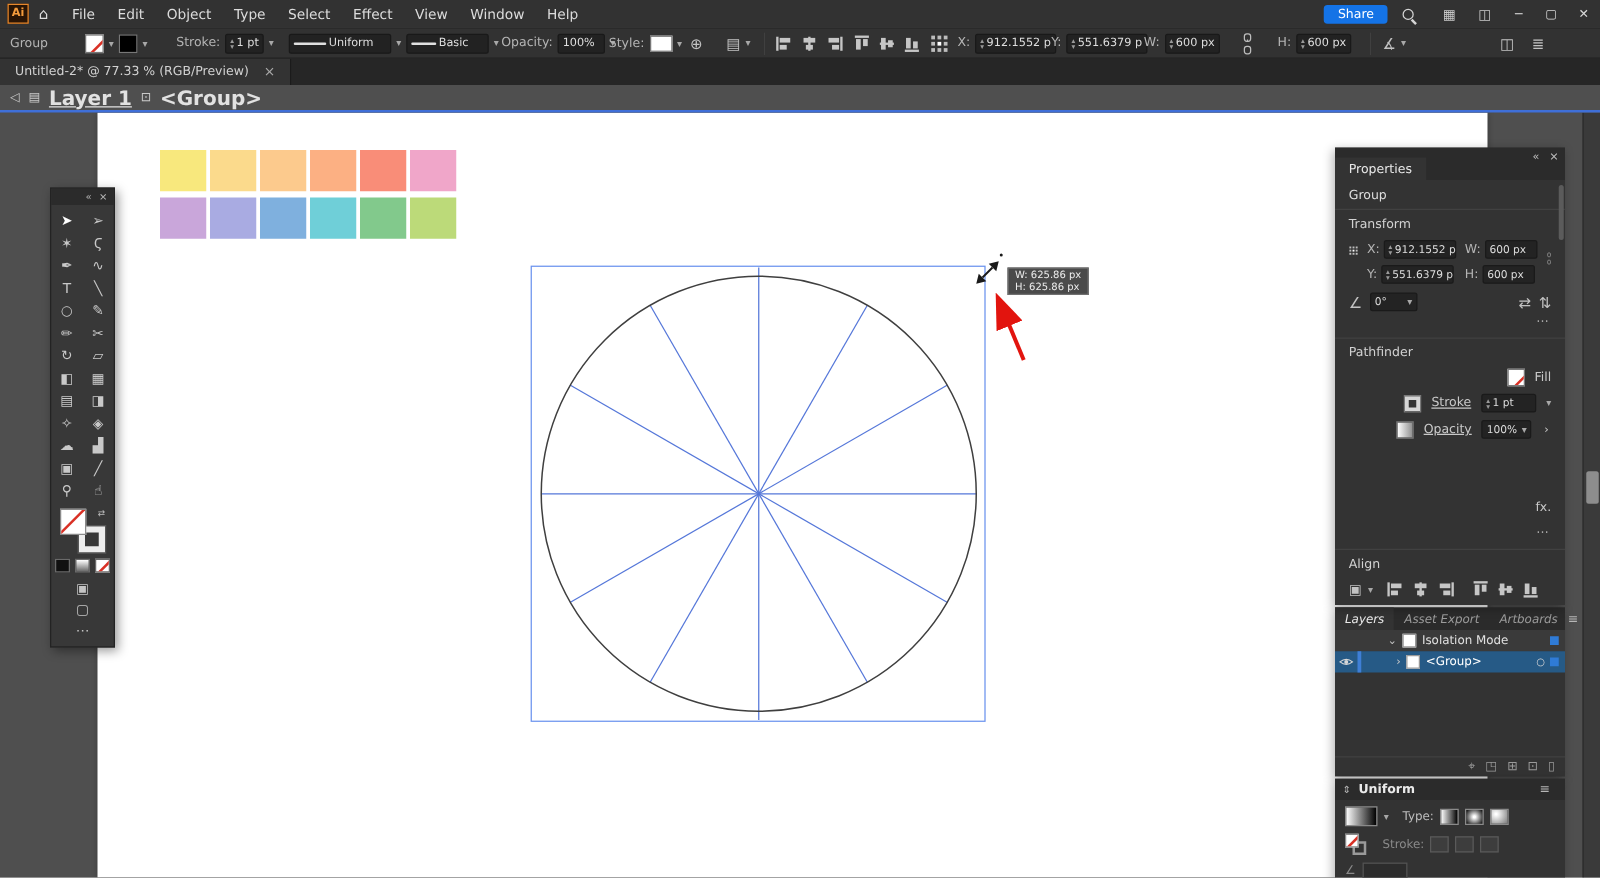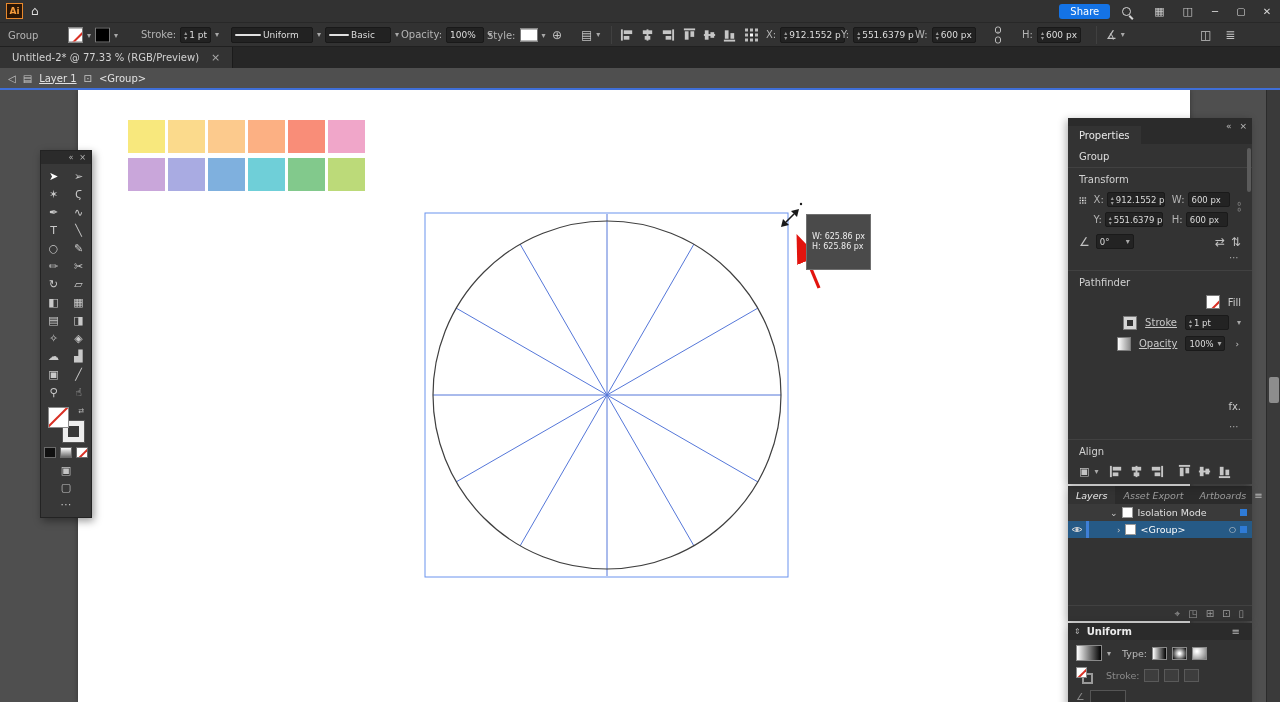--- a/index.html
+++ b/index.html
@@ -35,34 +35,34 @@
   .ic { color:#c2c2c2; font-size:12px; line-height:1; }
 
   
   .tabbar { position:absolute; top:47px; left:0; right:0; height:21px; background:#262626; display:flex; z-index:58; }
   .doctab { height:100%; background:#333333; border-right:1px solid #1b1b1b; display:flex; align-items:center; gap:12px; padding:0 12px; color:#d2d2d2; font-size:10px; }
   .tab-close { color:#aaaaaa; font-size:11px; }
 
   
   .crumbs { position:absolute; top:68px; left:0; right:0; height:22px; background:#4f4f4f; border-bottom:2px solid #3f6fd8; display:flex; align-items:center; gap:7px; padding:0 8px; z-index:58; }
   .crumb-ic { color:#c9c9c9; font-size:10px; }
-  .crumb-lab { color:#e2e2e2; font-size:10px; }
+  .crumb-lab { color:#e2e2e2; font-size:16px;font-weight:bold; }
   .u { text-decoration:underline; }
 
   
   .ws { position:absolute; top:90px; left:0; right:0; bottom:0; background:#4f4f4f; }
   .artboard { position:absolute; left:78px; top:0; width:1112px; height:612px; background:#ffffff; box-shadow:0 0 5px rgba(0,0,0,.35); }
   .art-svg, .anno-svg { position:absolute; left:0; top:0; width:1280px; height:612px; pointer-events:none; }
   .anno-svg { z-index:20; }
 
   .swatches { position:absolute; left:128px; top:30px; display:flex; flex-direction:column; gap:5px; z-index:5; }
   .swrow { display:flex; gap:3px; }
   .swatch { width:37px; height:33px; }
 
-  .meas { position:absolute; left:806px; top:124px; background:#4a4a4a; border:1px solid #707070; color:#ededed; font-size:8px; line-height:10px; padding:17px 5px; z-index:22; white-space:nowrap; }
+  .meas { position:absolute; left:806px; top:124px; background:#4a4a4a; border:1px solid #707070; color:#ededed; font-size:8px; line-height:10px; padding:0 5px; z-index:22; white-space:nowrap; }
 
   
   .toolpanel { position:absolute; left:40px; top:60px; width:52px; background:#383838; border:1px solid #232323; box-shadow:2px 3px 8px rgba(0,0,0,.4); display:flex; flex-direction:column; z-index:25; }
   .tp-head { height:13px; background:#2b2b2b; display:flex; justify-content:flex-end; align-items:center; gap:6px; padding:0 5px; color:#b8b8b8; font-size:8px; }
   .tp-grid { display:grid; grid-template-columns:1fr 1fr; padding:3px 0 1px; }
   .tool { height:18px; display:flex; align-items:center; justify-content:center; color:#c9c9c9; font-size:11px; }
   .tool.active { color:#ffffff; }
   .fillstroke { position:relative; width:36px; height:35px; margin:5px auto 0; }
   .fs-fill { position:absolute; left:0; top:0; width:21px; height:21px; background:#ffffff; border:1px solid #8a8a8a; overflow:hidden; z-index:2; }
   .fs-stroke { position:absolute; right:0; bottom:0; width:21px; height:21px; background:#383838; border:5px solid #ededed; outline:1px solid #555555; }
@@ -142,20 +142,31 @@
   
   .vscroll { position:absolute; right:0; top:0; width:14px; height:612px; background:#3a3a3a; border-left:1px solid #2b2b2b; z-index:40; }
   .vthumb { position:absolute; left:2px; top:287px; width:10px; height:26px; background:#8d8d8d; border-radius:2px; }
 </style>
 </head>
 <body>
 
 <div class="titlebar">
   <div class="logo">Ai</div>
   <span class="home">⌂</span>
+  <div id="menubar" style="display:flex;align-items:center;">
+      <span class="menu-item">File</span>
+      <span class="menu-item">Edit</span>
+      <span class="menu-item">Object</span>
+      <span class="menu-item">Type</span>
+      <span class="menu-item">Select</span>
+      <span class="menu-item">Effect</span>
+      <span class="menu-item">View</span>
+      <span class="menu-item">Window</span>
+      <span class="menu-item">Help</span>
+    </div>
   <div class="tb-spacer"></div>
   <span class="share-btn">Share</span>
   <span class="search-ic"></span>
   <span class="tb-ic">▦</span>
   <span class="tb-ic">◫</span>
   <span class="win-btn">─</span>
   <span class="win-btn">▢</span>
   <span class="win-btn">✕</span>
 </div>
 

